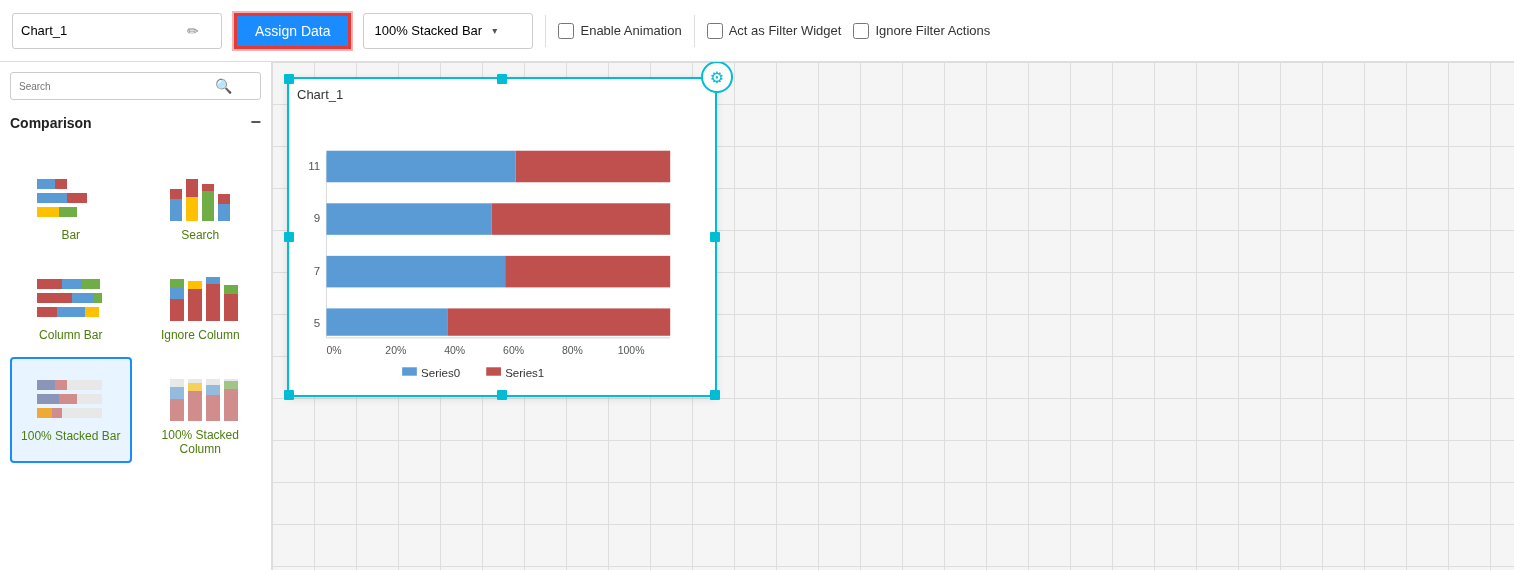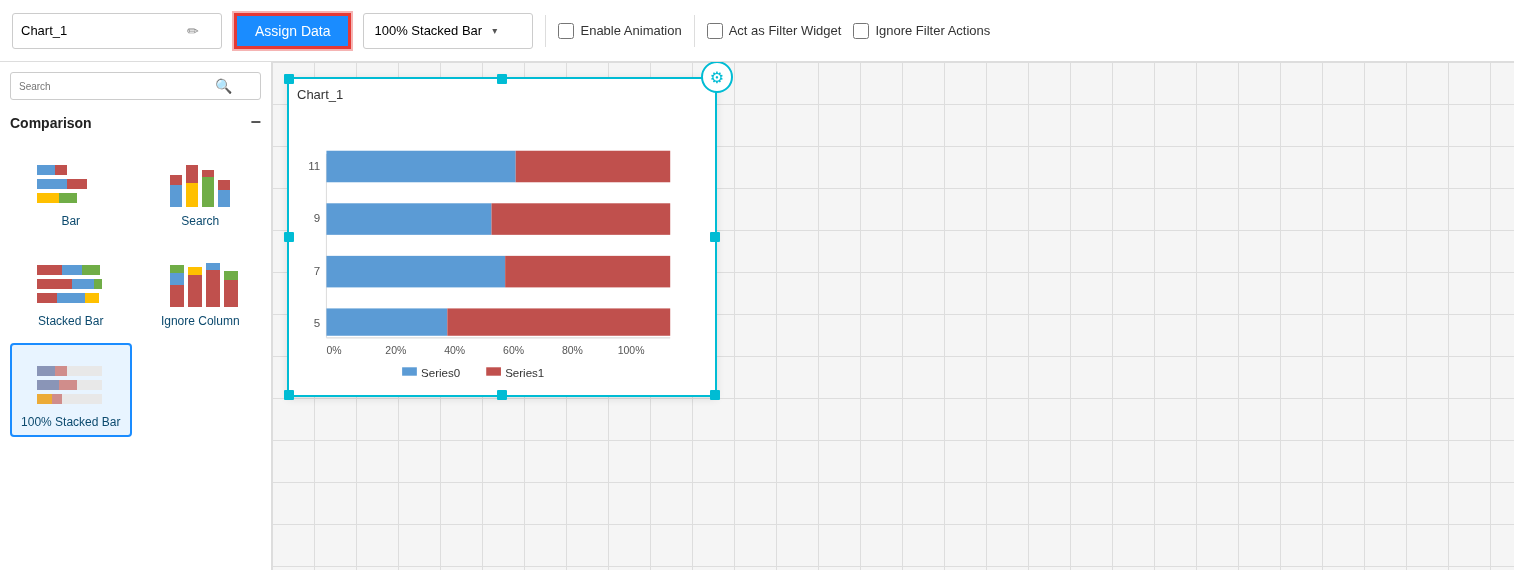--- a/index.html
+++ b/index.html
@@ -58,41 +58,41 @@
     }
     .search-box input {
       border: none; outline: none; font-size: 10px; width: 190px;
       color: #999;
     }
     .search-icon { color: #aaa; font-size: 14px; }
 
     .section-title {
       font-weight: 700; font-size: 14px; color: #222;
       display: flex; justify-content: space-between;
-      align-items: center; margin-bottom: 10px;
+      align-items: center; margin-bottom: 24px;
     }
     .minus-icon { font-size: 18px; color: #555; cursor: pointer; }
 
     .chart-grid {
       display: grid; grid-template-columns: 1fr 1fr; gap: 8px;
     }
 
     .chart-item {
       display: flex; flex-direction: column; align-items: center;
       cursor: pointer; padding: 6px; border-radius: 4px;
       border: 1px solid transparent;
     }
     .chart-item.selected { border: 2px solid #1a8cff; background: #e8f4ff; }
 
     .chart-thumb {
       width: 80px; height: 60px; margin-bottom: 4px;
       display: flex; align-items: flex-end; justify-content: center;
     }
     .chart-label {
-      font-size: 12px; text-align: center; color: #0c4a6e;
+      font-size: 12px; text-align: center; color: #4d7c0f;
     }
 
     .canvas-area {
       flex: 1; background: #f5f5f5; position: relative;
       overflow: hidden;
     }
 
     
     .canvas-grid {
       position: absolute; top: 0; left: 0; right: 0; bottom: 0;
@@ -228,21 +228,21 @@
             <rect x="29" y="10" width="20" height="10" fill="#5b9bd5"></rect>
             <rect x="49" y="10" width="18" height="10" fill="#70ad47"></rect>
             <rect x="4" y="24" width="35" height="10" fill="#c0504d"></rect>
             <rect x="39" y="24" width="22" height="10" fill="#5b9bd5"></rect>
             <rect x="61" y="24" width="8" height="10" fill="#70ad47"></rect>
             <rect x="4" y="38" width="20" height="10" fill="#c0504d"></rect>
             <rect x="24" y="38" width="28" height="10" fill="#5b9bd5"></rect>
             <rect x="52" y="38" width="14" height="10" fill="#ffc000"></rect>
           </svg>
         </div>
-        <span class="chart-label">Stacked Bar</span>
+        <span class="chart-label">Column Bar</span>
       </div>
 
       <div class="chart-item">
         <div class="chart-thumb">
           <svg width="76" height="55" viewBox="0 0 76 55">
             <rect x="8" y="30" width="14" height="22" fill="#c0504d"></rect>
             <rect x="8" y="18" width="14" height="12" fill="#5b9bd5"></rect>
             <rect x="8" y="10" width="14" height="8" fill="#70ad47"></rect>
             <rect x="26" y="20" width="14" height="32" fill="#c0504d"></rect>
             <rect x="26" y="12" width="14" height="8" fill="#ffc000"></rect>
@@ -265,20 +265,39 @@
             <rect x="4" y="24" width="40" height="10" fill="#c0504d" opacity="0.6"></rect>
             <rect x="4" y="24" width="22" height="10" fill="#5b9bd5" opacity="0.6"></rect>
             <rect x="4" y="38" width="65" height="10" fill="#e8e8e8"></rect>
             <rect x="4" y="38" width="25" height="10" fill="#c0504d" opacity="0.6"></rect>
             <rect x="4" y="38" width="15" height="10" fill="#ffc000" opacity="0.6"></rect>
           </svg>
         </div>
         <span class="chart-label">100% Stacked Bar</span>
       </div>
 
+      <div class="chart-item">
+        <div class="chart-thumb">
+          <svg width="76" height="55" viewBox="0 0 76 55">
+            <rect x="8" y="10" width="14" height="42" fill="#e8e8e8"></rect>
+            <rect x="8" y="30" width="14" height="22" fill="#c0504d" opacity="0.6"></rect>
+            <rect x="8" y="18" width="14" height="12" fill="#5b9bd5" opacity="0.6"></rect>
+            <rect x="26" y="10" width="14" height="42" fill="#e8e8e8"></rect>
+            <rect x="26" y="22" width="14" height="30" fill="#c0504d" opacity="0.6"></rect>
+            <rect x="26" y="14" width="14" height="8" fill="#ffc000" opacity="0.6"></rect>
+            <rect x="44" y="10" width="14" height="42" fill="#e8e8e8"></rect>
+            <rect x="44" y="26" width="14" height="26" fill="#c0504d" opacity="0.6"></rect>
+            <rect x="44" y="16" width="14" height="10" fill="#5b9bd5" opacity="0.6"></rect>
+            <rect x="62" y="10" width="14" height="42" fill="#e8e8e8"></rect>
+            <rect x="62" y="20" width="14" height="32" fill="#c0504d" opacity="0.6"></rect>
+            <rect x="62" y="12" width="14" height="8" fill="#70ad47" opacity="0.6"></rect>
+          </svg>
+        </div>
+        <span class="chart-label">100% Stacked Column</span>
+      </div>
 
     </div>
   </div>
 
   <div class="canvas-area">
     <div class="canvas-grid"></div>
 
     <div class="widget-container">
 
       <div class="handle top-left"></div>

